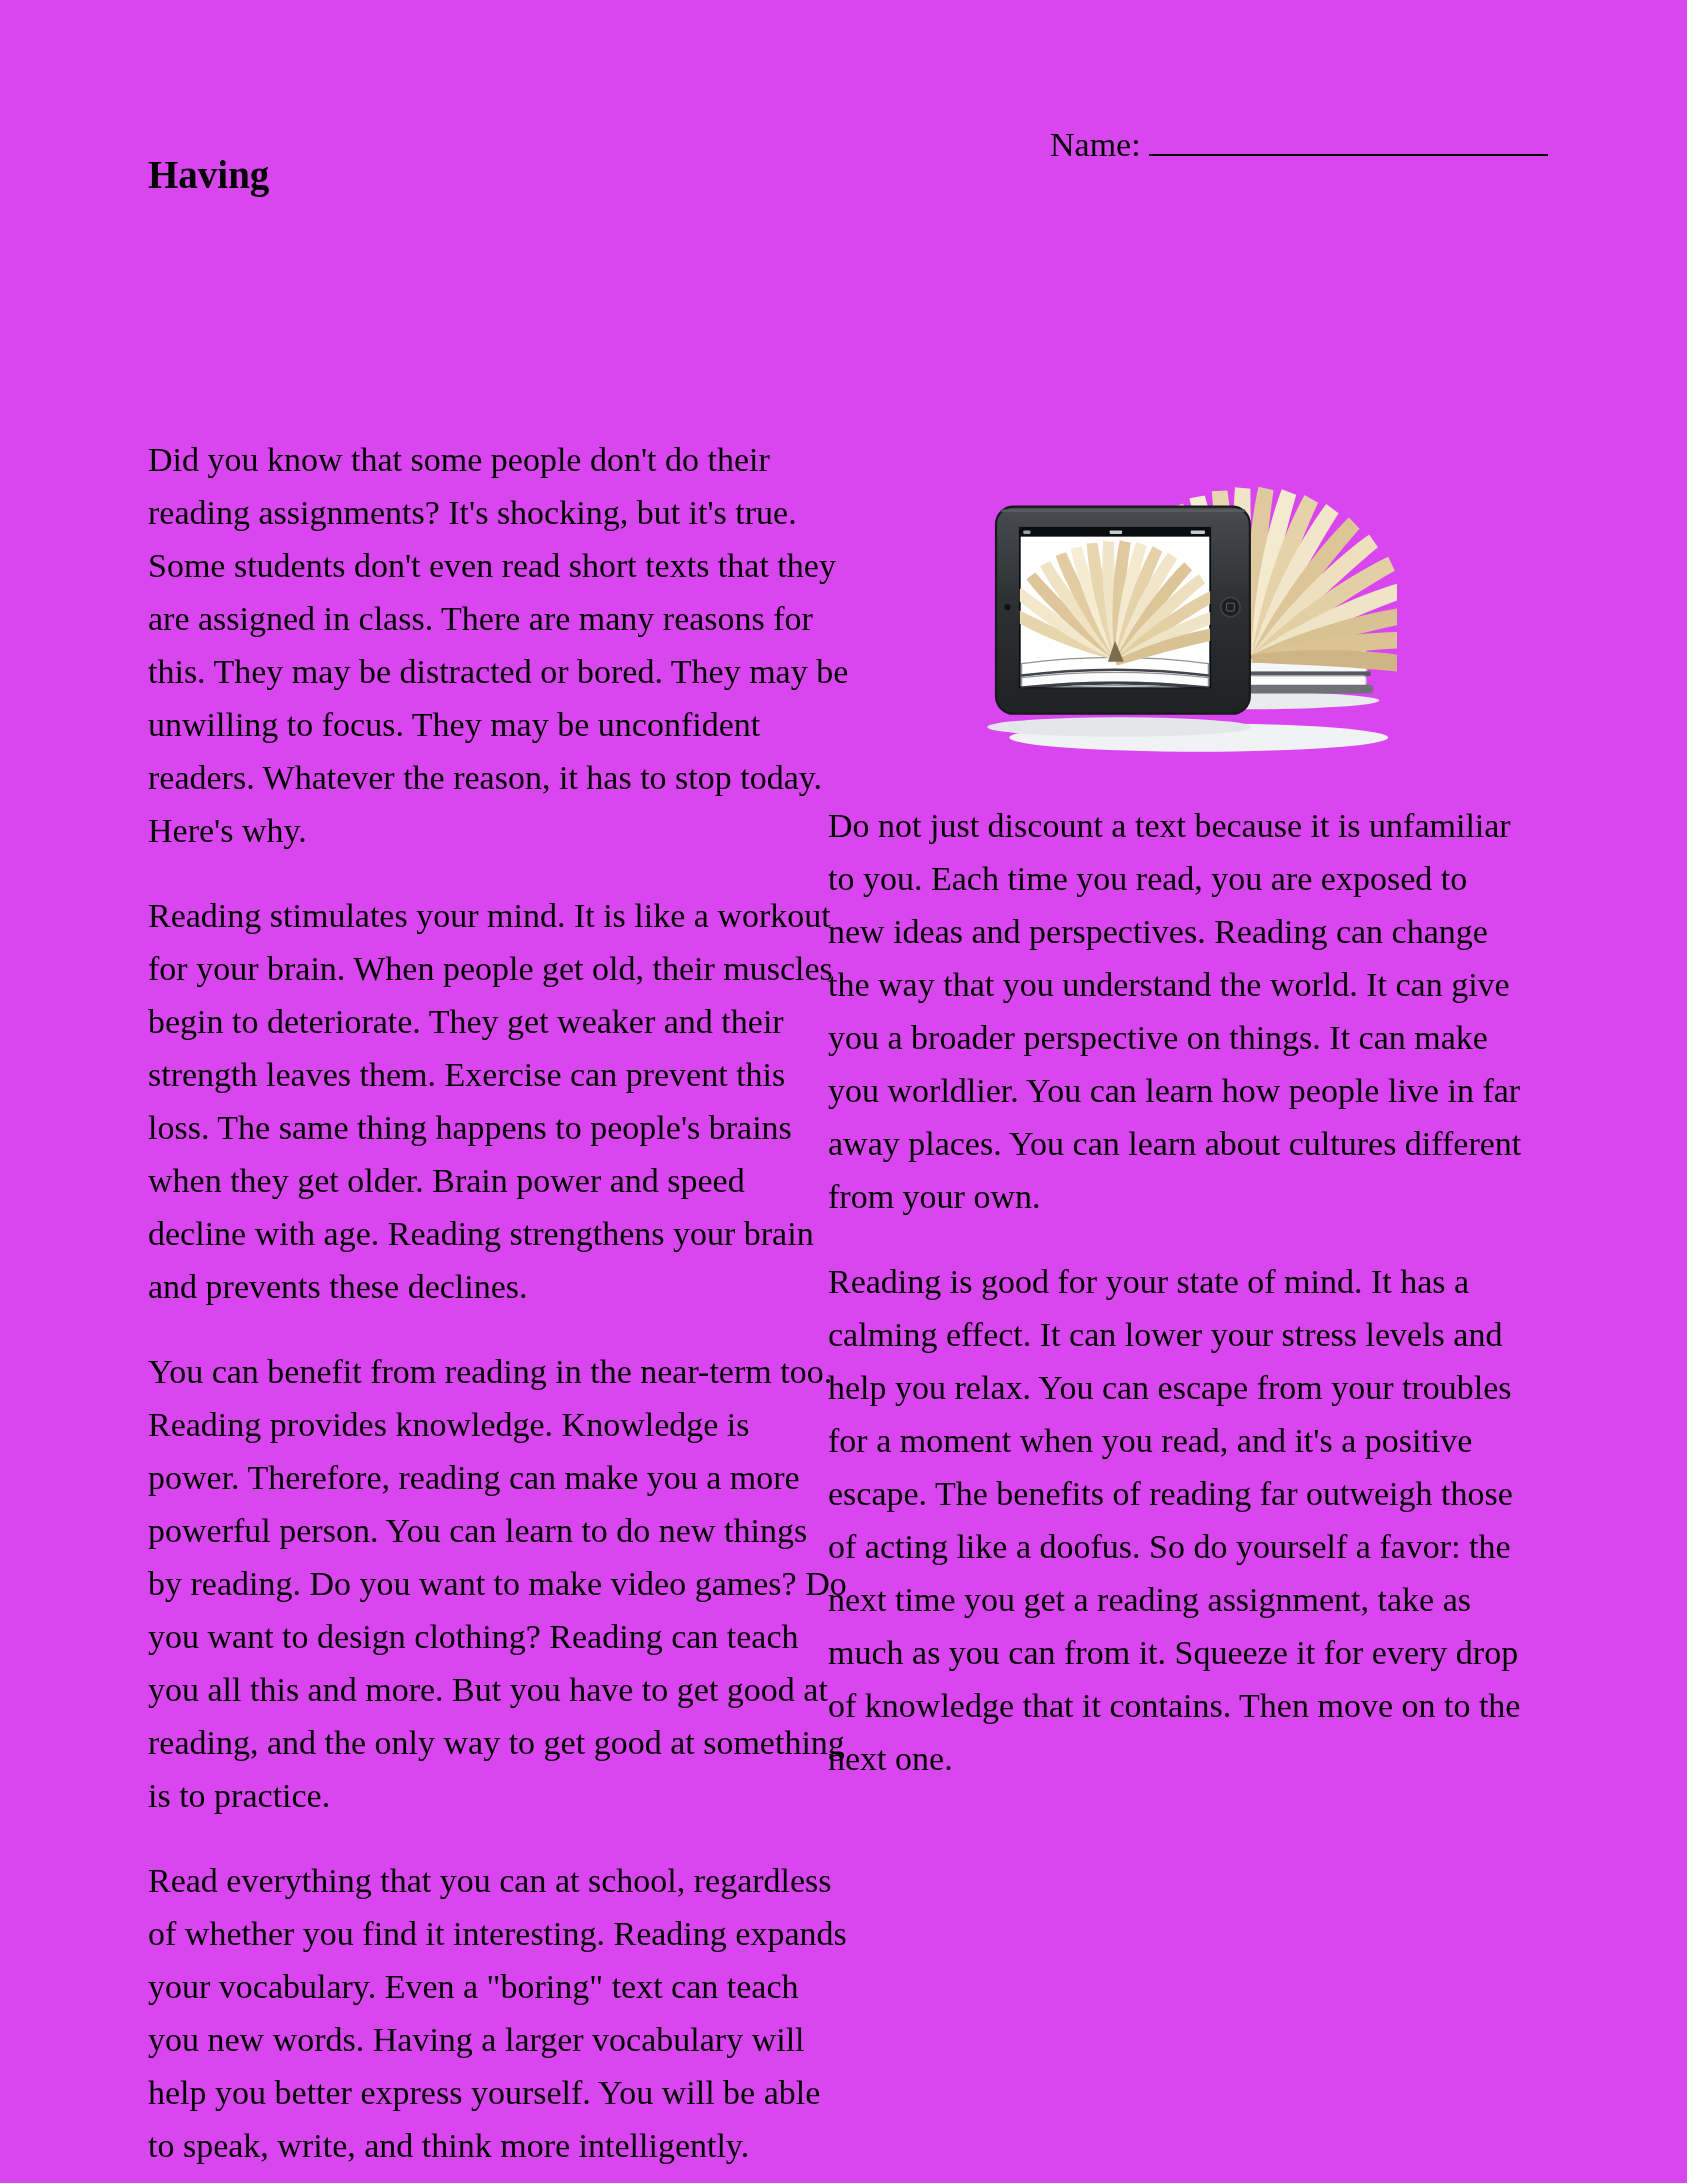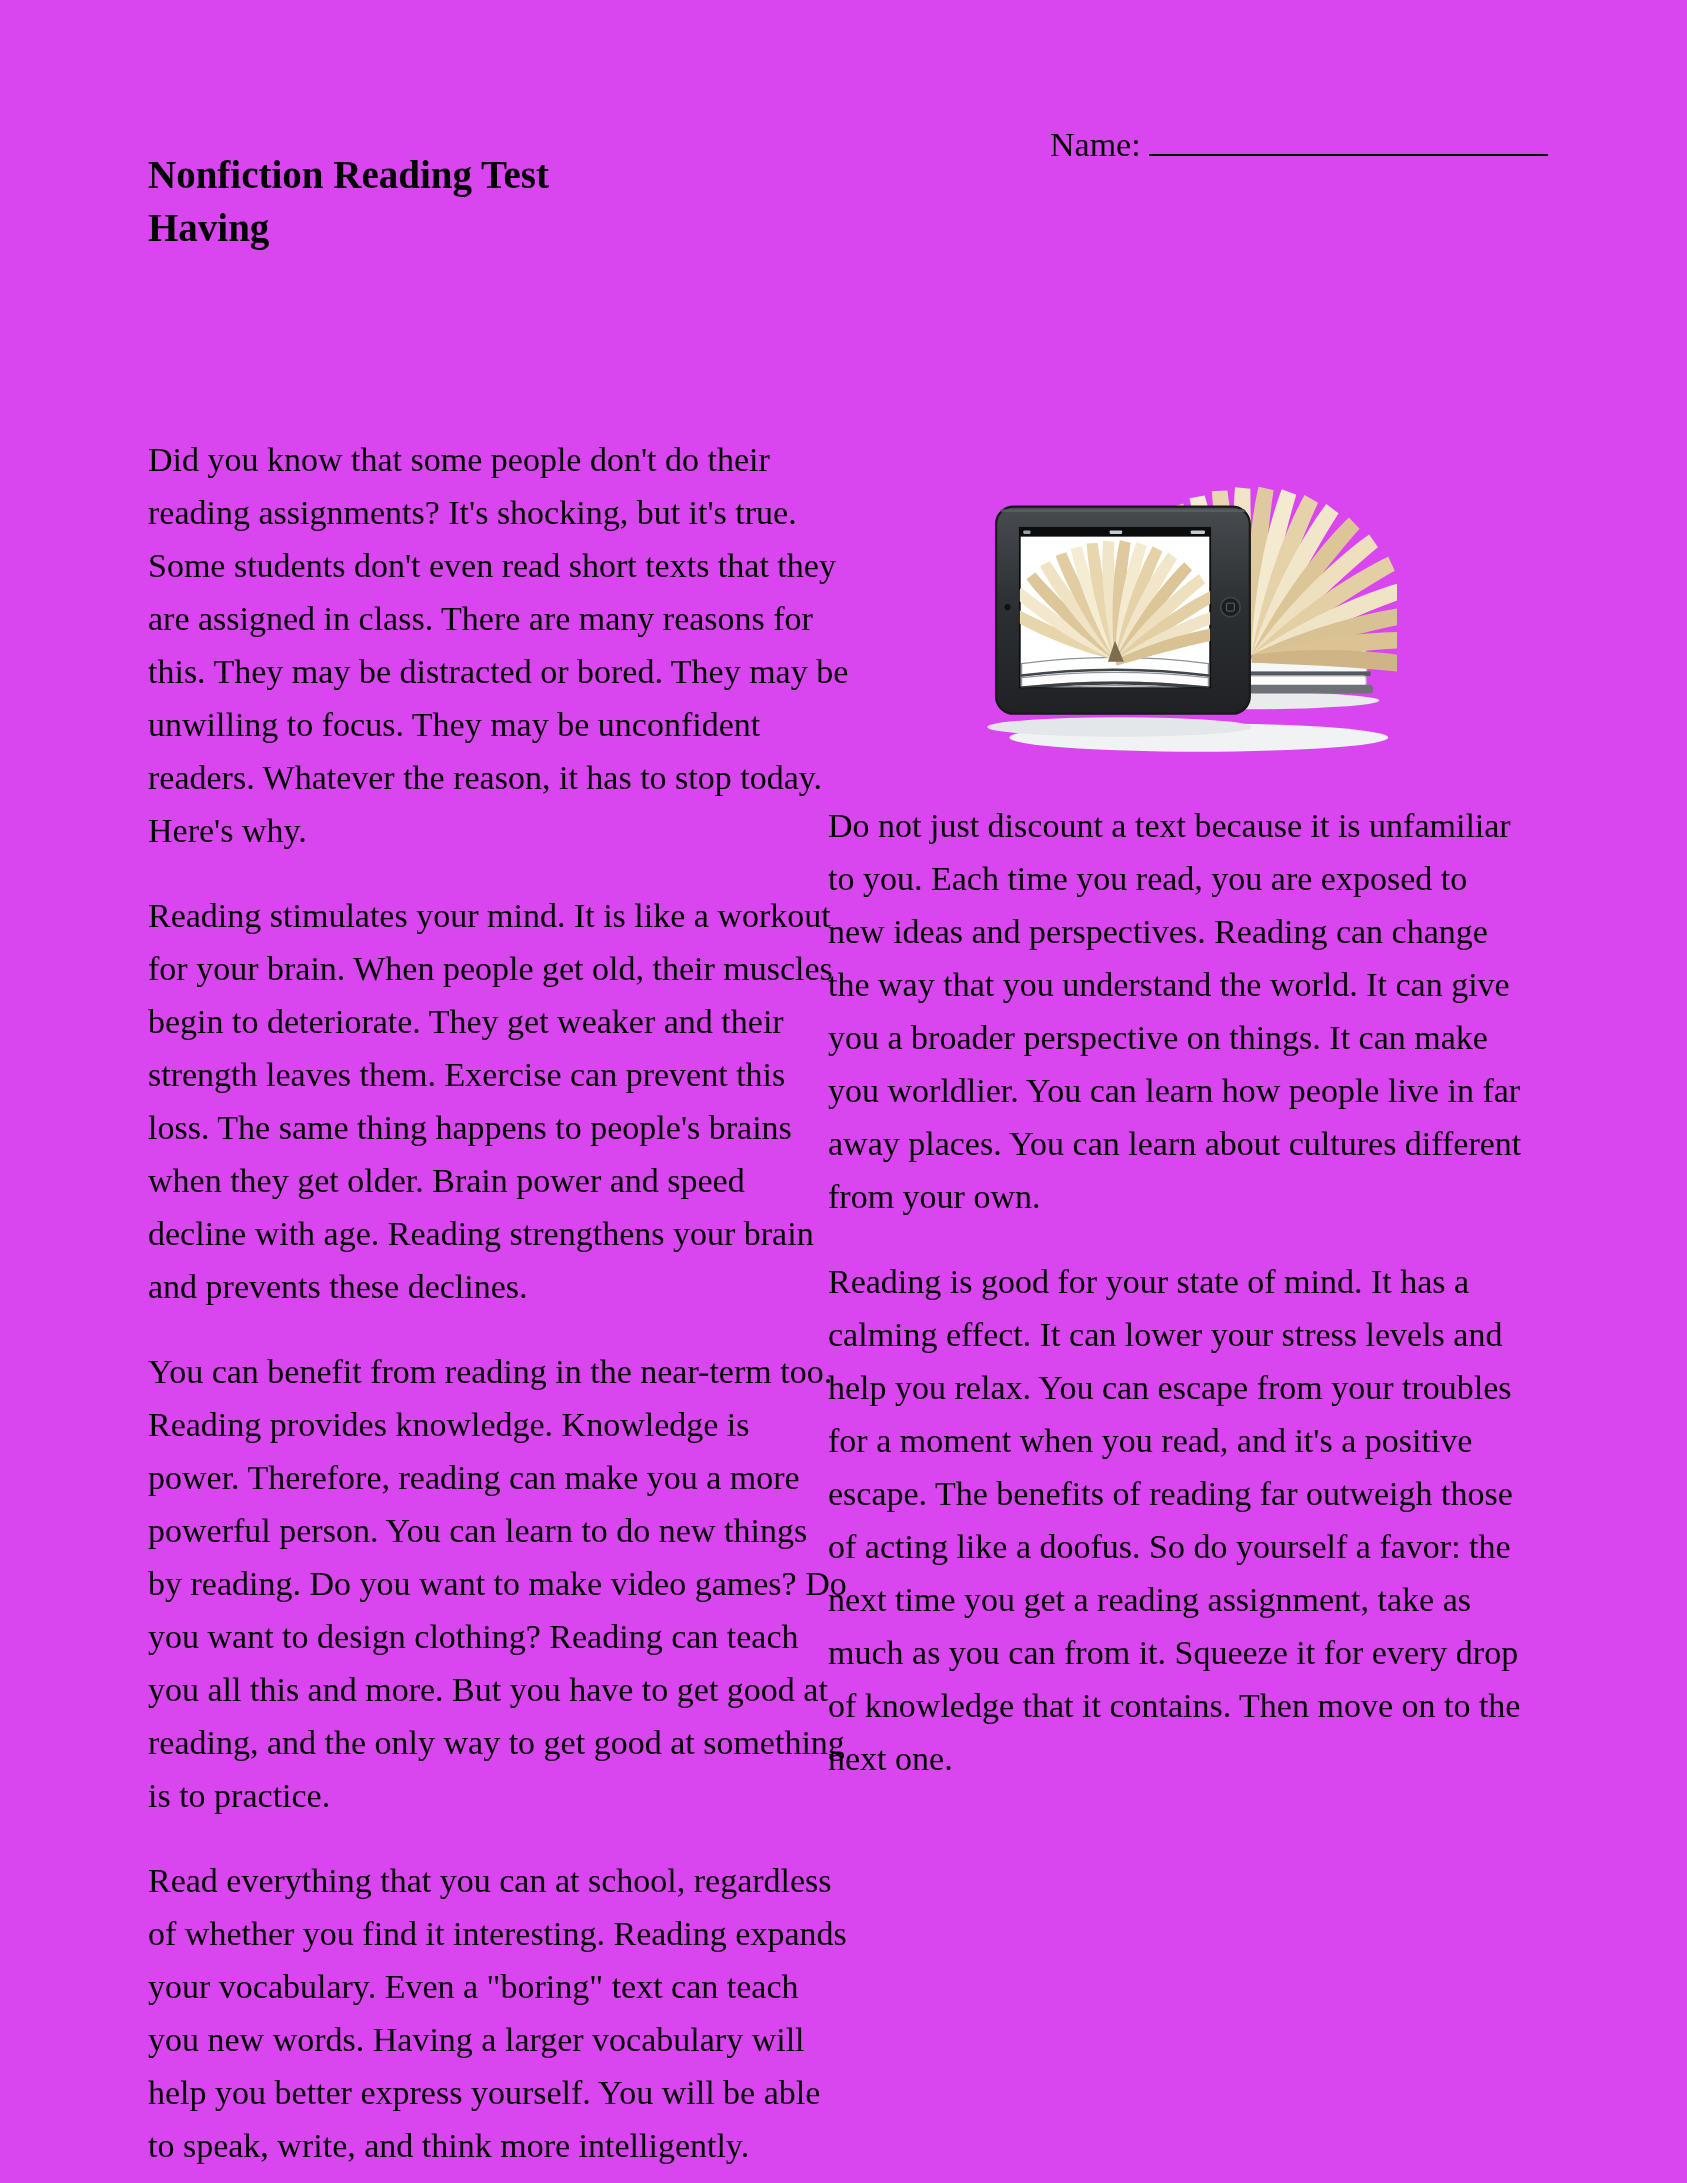--- a/index.html
+++ b/index.html
@@ -69,21 +69,20 @@
 </head>
 <body>
 
 <div class="page">
 
   <div class="name-row">
     <span>Name:</span><span class="name-line"></span>
   </div>
 
   <h1 class="title-block">
-    <span class="title-line">Nonfiction Reading Test</span>
     <span class="title-line">Having</span>
   </h1>
 
 
   <div class="col col-left">
     <p>Did you know that some people don't do their reading assignments? It's shocking, but it's true. Some students don't even read short texts that they are assigned in class. There are many reasons for this. They may be distracted or bored. They may be unwilling to focus. They may be unconfident readers. Whatever the reason, it has to stop today. Here's why.</p>
     <p>Reading stimulates your mind. It is like a workout for your brain. When people get old, their muscles begin to deteriorate. They get weaker and their strength leaves them. Exercise can prevent this loss. The same thing happens to people's brains when they get older. Brain power and speed decline with age. Reading strengthens your brain and prevents these declines.</p>
     <p>You can benefit from reading in the near-term too. Reading provides knowledge. Knowledge is power. Therefore, reading can make you a more powerful person. You can learn to do new things by reading. Do you want to make video games? Do you want to design clothing? Reading can teach you all this and more. But you have to get good at reading, and the only way to get good at something is to practice.</p>
     <p>Read everything that you can at school, regardless of whether you find it interesting. Reading expands your vocabulary. Even a "boring" text can teach you new words. Having a larger vocabulary will help you better express yourself. You will be able to speak, write, and think more intelligently. What's boring about that?</p>
   </div>

